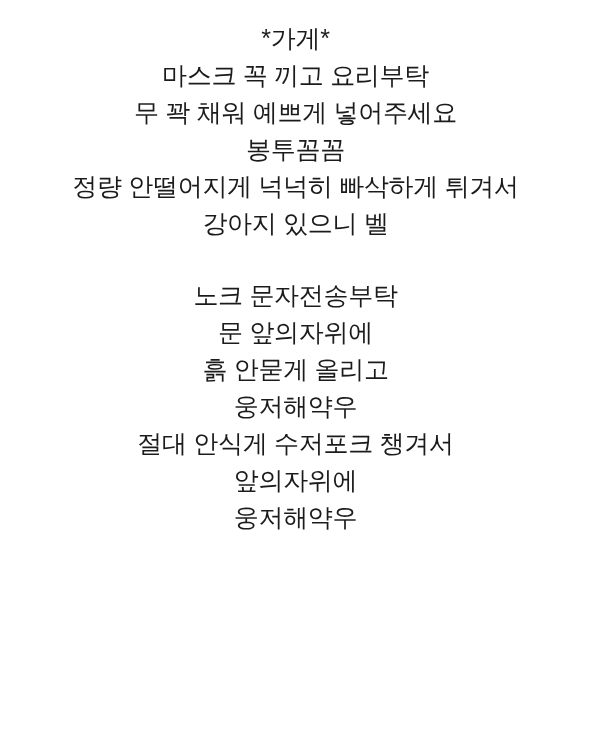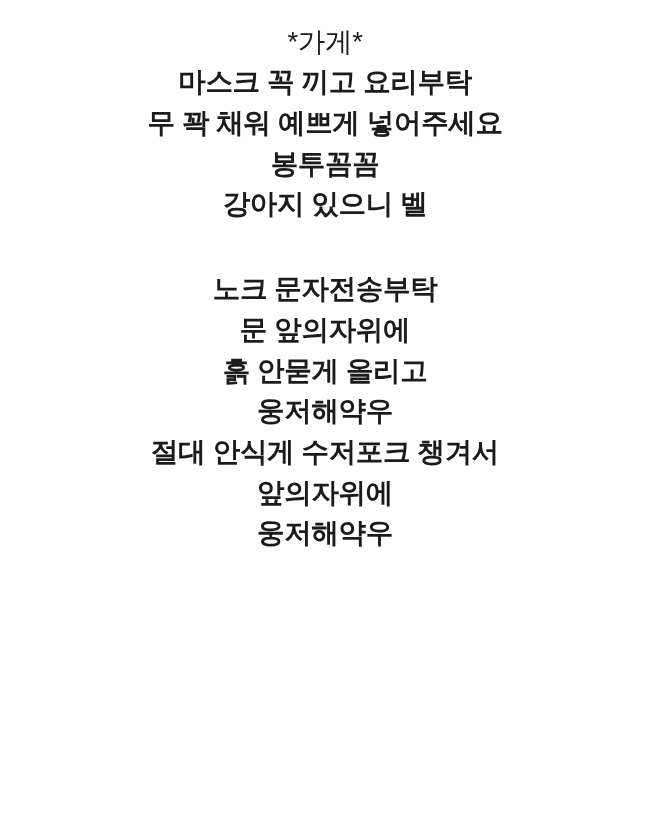--- a/index.html
+++ b/index.html
@@ -29,40 +29,40 @@
     flex-direction: column;
     align-items: center;
   }
   .line {
     text-align: center;
     font-size: 25px;
     line-height: 37px;
     letter-spacing: -0.3px;
     white-space: nowrap;
     color: #1b1b1b;
-    font-weight: bold;
   }
   .line.heading {
     font-weight: 400;
   }
   .gap {
     height: 40px;
     width: 100%;
   }
 </style>
 </head>
 <body>
 
 <div class="page">
 
   <div class="block">
     <div class="line heading">*가게*</div>
     <div class="line">마스크 꼭 끼고 요리부탁</div>
     <div class="line">무 꽉 채워 예쁘게 넣어주세요</div>
     <div class="line">봉투꼼꼼</div>
+    <div class="line">정량 안떨어지게 넉넉히 빠삭하게 튀겨서</div>
     <div class="line">강아지 있으니 벨</div>
   </div>
 
   <div class="gap"></div>
 
   <div class="block">
     <div class="line">노크 문자전송부탁</div>
     <div class="line">문 앞의자위에</div>
     <div class="line">흙 안묻게 올리고</div>
     <div class="line">웅저해약우</div>

